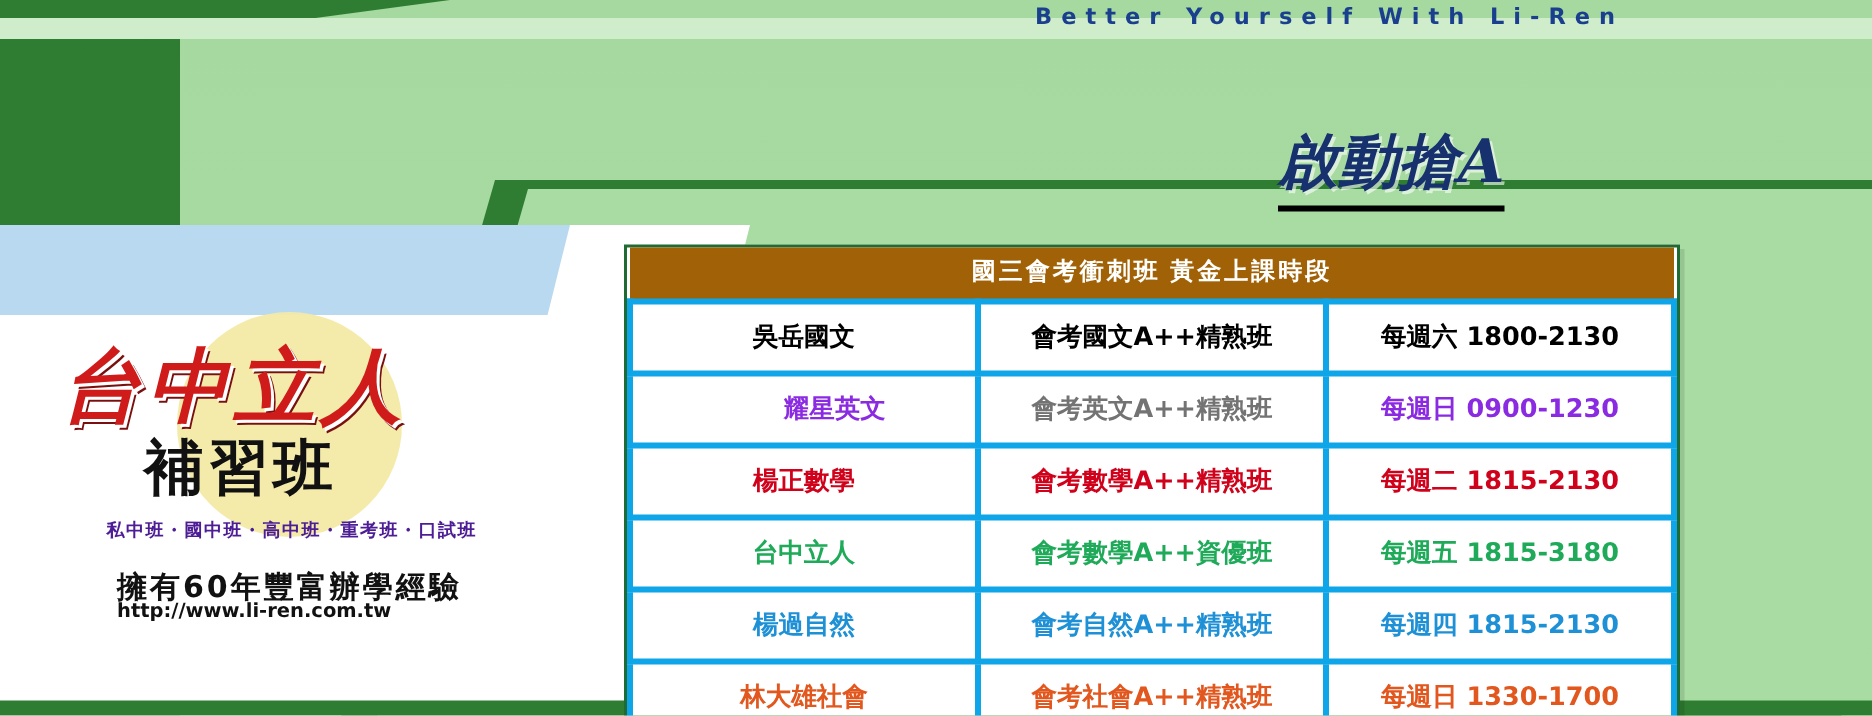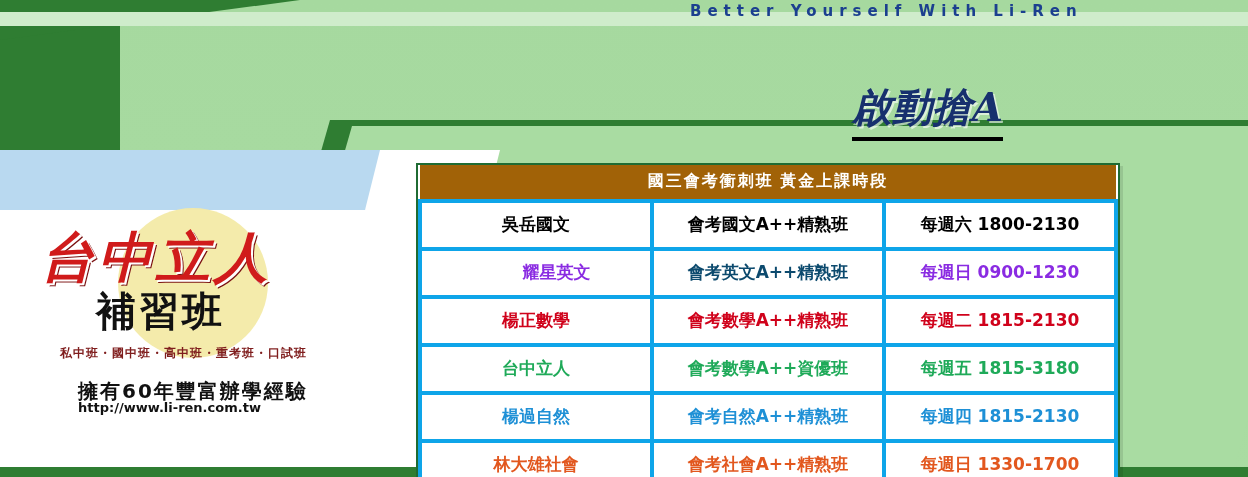--- a/index.html
+++ b/index.html
@@ -155,25 +155,25 @@
     left: 96px; top: 284px;
     font-family: "DejaVu Serif", "Liberation Serif", serif;
     font-size: 40px;
     font-weight: bold;
     color: #111111;
     letter-spacing: 3px;
     white-space: nowrap;
   }
   .logo-courses {
     position: absolute;
-    left: 60px; top: 345px;
+    left: 71px; top: 345px;
     font-family: "DejaVu Sans", "Liberation Sans", sans-serif;
     font-size: 12px;
     font-weight: bold;
-    color: #7f1d1d;
+    color: #4c1d95;
     letter-spacing: 1px;
     white-space: nowrap;
   }
   .logo-exp {
     position: absolute;
     left: 78px; top: 378px;
     font-family: "DejaVu Sans", "Liberation Sans", sans-serif;
     font-size: 20px;
     font-weight: bold;
     color: #111111;
@@ -263,21 +263,21 @@
         </tr>
       </thead>
       <tbody>
           <tr>
             <td class="c0" style="color: rgb(0, 0, 0);">吳岳國文</td>
             <td class="c1" style="color: rgb(0, 0, 0);">會考國文A++精熟班</td>
             <td class="c2" style="color: rgb(0, 0, 0);">每週六 1800-2130</td>
           </tr>
           <tr>
             <td class="c0" style="color: rgb(138, 43, 226); padding-left: 43px;">耀星英文</td>
-            <td class="c1" style="color: #0c4a6e;">會考英文A++精熟班</td>
+            <td class="c1" style="color: #737373;">會考英文A++精熟班</td>
             <td class="c2" style="color: rgb(138, 43, 226);">每週日 0900-1230</td>
           </tr>
           <tr>
             <td class="c0" style="color: rgb(208, 2, 27);">楊正數學</td>
             <td class="c1" style="color: rgb(208, 2, 27);">會考數學A++精熟班</td>
             <td class="c2" style="color: rgb(208, 2, 27);">每週二 1815-2130</td>
           </tr>
           <tr>
             <td class="c0" style="color: rgb(31, 170, 89);">台中立人</td>
             <td class="c1" style="color: rgb(31, 170, 89);">會考數學A++資優班</td>

